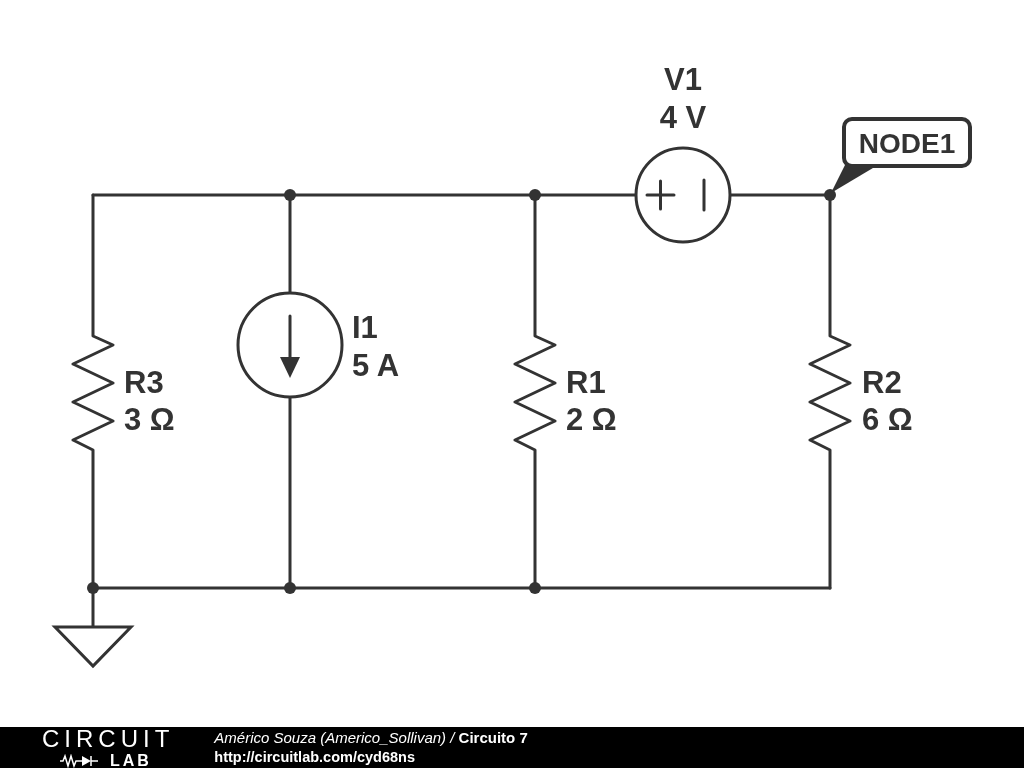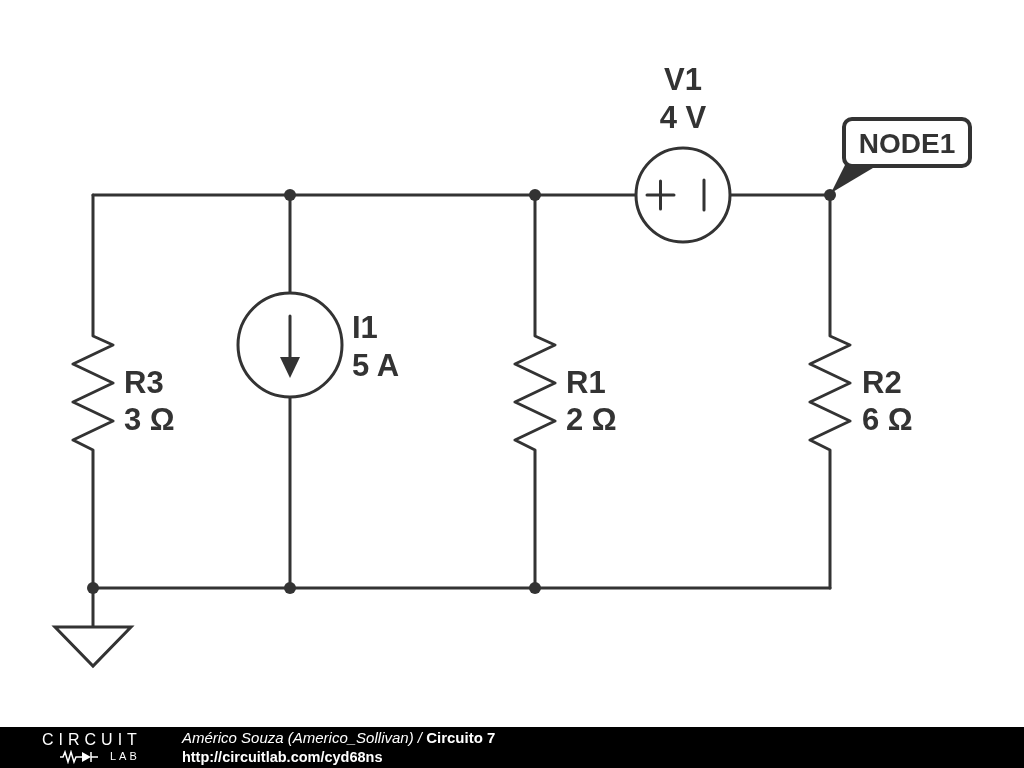--- a/index.html
+++ b/index.html
@@ -33,23 +33,23 @@
   }
 
   
   footer {
     position: absolute; left: 0; right: 0; bottom: 0; height: 41px;
     background: var(--footer_bg, #000);
     color: var(--footer_text, #fff);
     display: flex; align-items: center;
   }
   .logo { display: flex; flex-direction: column; margin-left: 42px; line-height: 1; }
-  .logo-top { font-size: 16px; letter-spacing: 5px; font-weight: 400; }
+  .logo-top { font-size: 24px; letter-spacing: 5px; font-weight: 400; }
   .logo-bottom { display: flex; align-items: center; gap: 4px; margin-left: 18px; margin-top: 2px; }
-  .logo-lab { font-size: 11px; font-weight: normal; letter-spacing: 3px; }
+  .logo-lab { font-size: 16px; font-weight: bold; letter-spacing: 3px; }
   .byline { margin-left: 40px; font-size: 15px; line-height: 1.25; }
   .author, .sep { font-style: italic; font-weight: normal; }
   .circ-title { font-weight: bold; }
   .url { font-weight: bold; font-size: 14.5px; }
 </style>
 </head>
 <body>
 
 <div class="stage">
   <svg width="1024" height="727" viewBox="0 0 1024 727">

